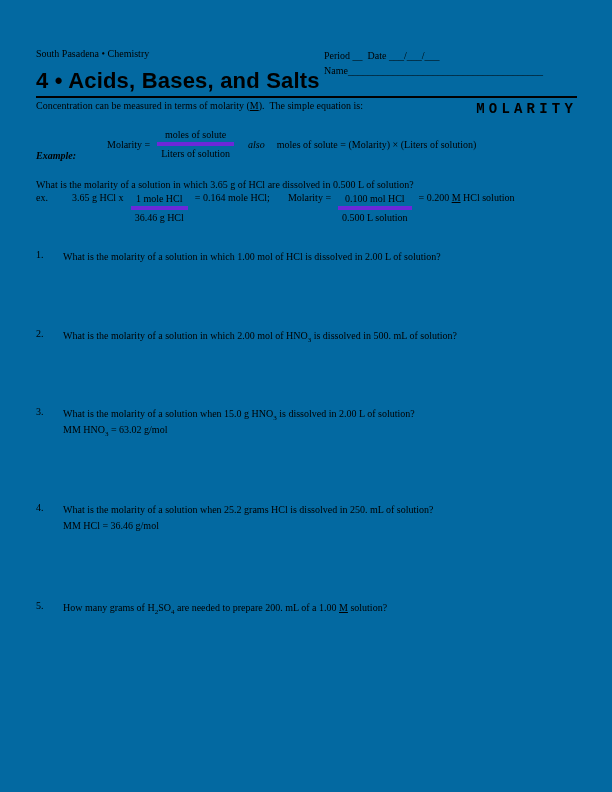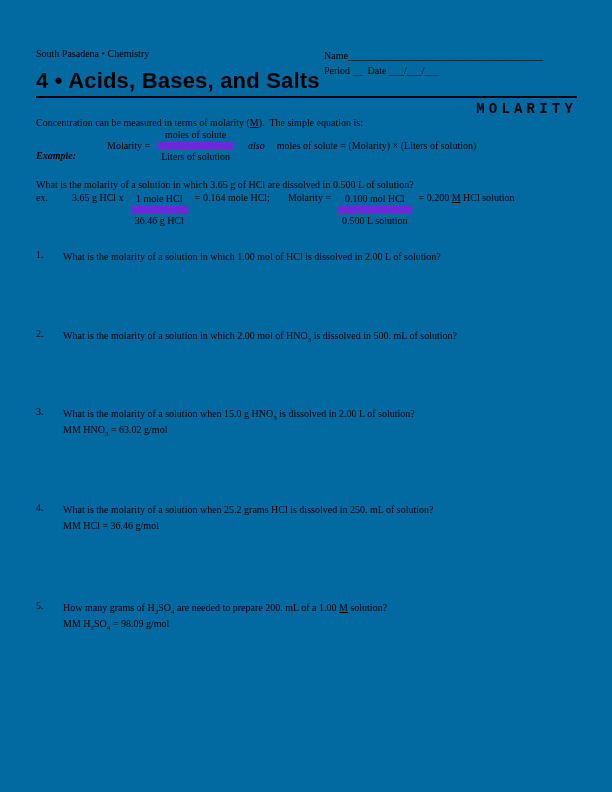--- a/index.html
+++ b/index.html
@@ -33,25 +33,25 @@
     left: 36px; top: 101px; width: 541px;
     text-align: right;
     font-family: Liberation Mono, monospace;
     font-weight: bold;
     font-size: 14px;
     letter-spacing: 4.2px;
     margin-right: -4px;
   }
 
   
-  .intro { left: 36px; top: 117px; }
+  .intro { left: 36px; top: 100px; }
   .eq-row { left: 107px; top: 128px; display: flex; align-items: center; }
   .frac { display: inline-flex; flex-direction: column; align-items: center; }
   .frac .num {
-    border-bottom: 7px solid #6d28d9;
+    border-bottom: 4px solid #6d28d9;
     padding: 0 4px 1px 4px;
     text-align: center; line-height: 13px;
     align-self: stretch;
   }
   .frac .den { padding: 1px 4px 0 4px; text-align: center; line-height: 13px; }
   .eq-lhs { margin-right: 7px; }
   .eq-also { margin-left: 14px; margin-right: 12px; font-style: italic; }
 
   
   .example-label { left: 36px; top: 150px; font-weight: bold; font-style: italic; }
@@ -75,22 +75,22 @@
   .q5 { top: 600px; }
 </style>
 </head>
 <body>
 
 <div class="page">
 
   <div class="abs course line">South Pasadena • Chemistry</div>
 
   <div class="abs hdr-right">
+    <div class="line">Period __  Date ___/___/___</div>
     <div class="line"><span>Name</span><span>_______________________________________</span></div>
-    <div class="line">Period __  Date ___/___/___</div>
   </div>
 
   <div class="abs title">4 • Acids, Bases, and Salts</div>
   <div class="abs title-rule"></div>
   <div class="abs section-heading">MOLARITY</div>
 
   <div class="abs intro seg"><span>Concentration can be measured in terms of molarity (</span><span class="u">M</span><span>).  The simple equation is:</span></div>
 
   <div class="abs eq-row">
     <span class="eq-lhs">Molarity =</span>
@@ -148,17 +148,16 @@
     <div class="qbody">
       <div class="qline seg"><span>What is the molarity of a solution when 25.2 grams HCl is dissolved in 250. mL of solution?</span></div>
       <div class="qline seg"><span>MM HCl = 36.46 g/mol</span></div>
     </div>
   </div>
 
   <div class="question q5">
     <span class="qnum">5.</span>
     <div class="qbody">
       <div class="qline seg"><span>How many grams of H</span><sub>2</sub><span>SO</span><sub>4</sub><span> are needed to prepare 200. mL of a 1.00 </span><span class="u">M</span><span> solution?</span></div>
-      <div class="qline seg"><span>MM H</span><sub>2</sub><span>SO</span><sub>4</sub><span> = 98.09 g/mol</span></div>
     </div>
   </div>
 
 </div>
 
 </body></html>

